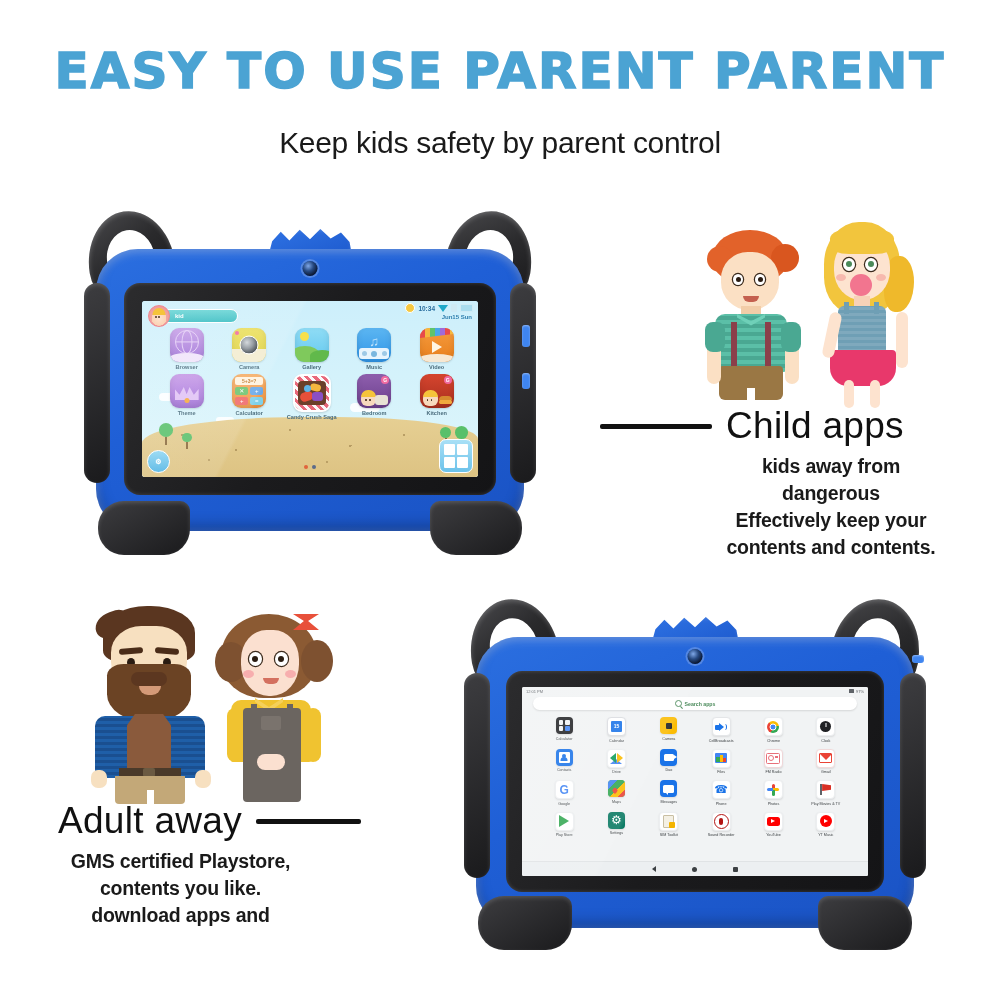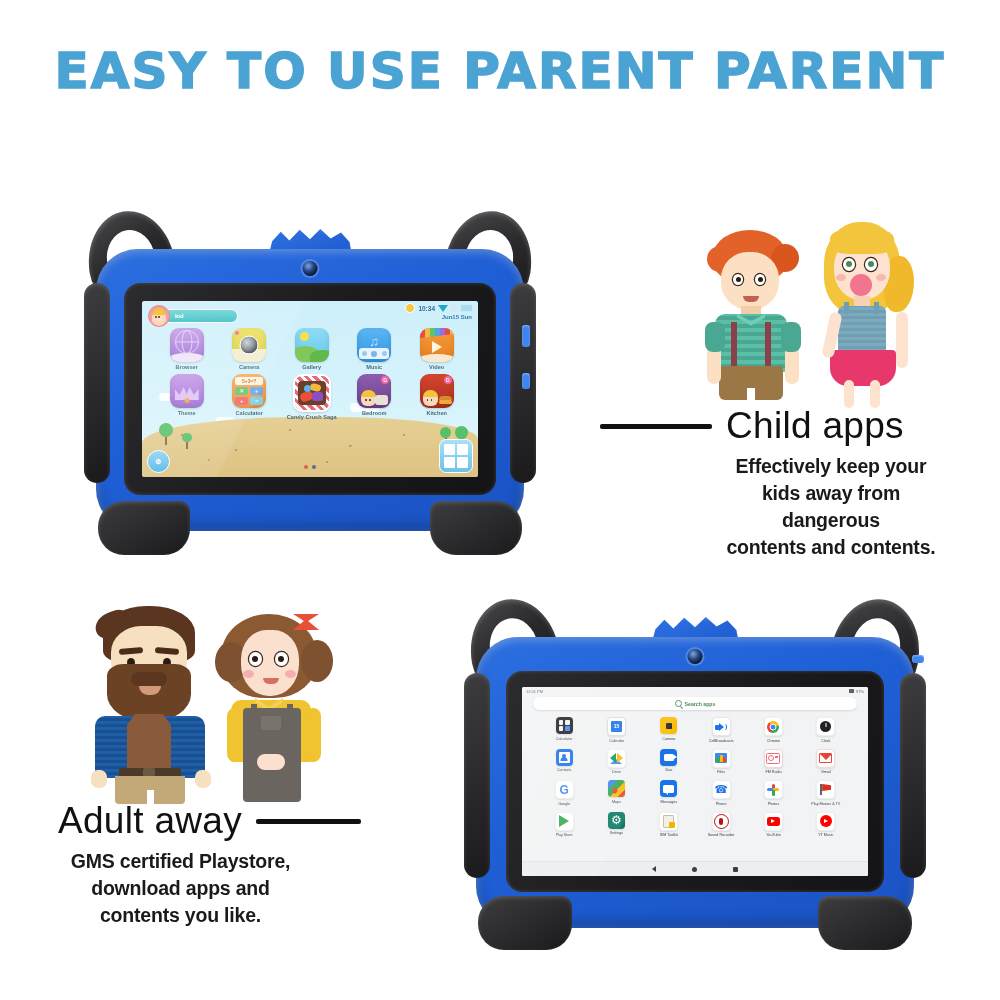--- a/index.html
+++ b/index.html
@@ -190,20 +190,21 @@
   
   .person{position:absolute;}
   .limb,.torso,.part{position:absolute;}
 </style>
 </head>
 <body>
 
 <div id="stage">
 
   <div class="title">EASY TO USE PARENT PARENT</div>
+  <div class="subtitle">Keep kids safety by parent control</div>
 
   <div class="tablet" id="tablet-kid" style="left:80px;top:205px;width:460px;height:350px;">
 
     <div class="handle" style="left:8px;top:6px;width:86px;height:96px;transform:rotate(-9deg);">
       <div class="hole" style="left:19px;top:19px;width:48px;height:58px;"></div>
     </div>
     <div class="handle" style="right:8px;top:6px;width:86px;height:96px;transform:rotate(9deg);">
       <div class="hole" style="left:19px;top:19px;width:48px;height:58px;"></div>
     </div>
 
@@ -385,22 +386,22 @@
       </div>
     </div>
   </div>
 
   <div class="callout" id="child-callout">
     <div class="head">
       <span class="rule"></span>
       <span class="mode">Child apps</span>
     </div>
     <div class="body" style="margin-left:112px;width:238px;">
+      <div>kids away from dangerous</div>
       <div>Effectively keep your</div>
-      <div>kids away from dangerous</div>
       <div>contents and contents.</div>
     </div>
   </div>
 
   <div class="person" id="kids-illustration" style="left:685px;top:212px;width:250px;height:195px;">
 
     <div style="position:absolute;left:12px;top:18px;width:110px;height:178px;">
       <div class="part" style="left:16px;top:0;width:74px;height:52px;border-radius:50% 50% 38% 38%;background:#e2622a;"></div>
       <div class="part" style="left:10px;top:16px;width:26px;height:26px;border-radius:50%;background:#e2622a;"></div>
       <div class="part" style="right:8px;top:14px;width:28px;height:28px;border-radius:50%;background:#d9561f;"></div>
@@ -499,22 +500,22 @@
     </div>
   </div>
 
   <div class="callout" id="adult-callout">
     <div class="head">
       <span class="mode">Adult away</span>
       <span class="rule"></span>
     </div>
     <div class="body" style="width:245px;text-align:center;">
       <div>GMS certified Playstore,</div>
+      <div>contents you like.</div>
       <div>download apps and</div>
-      <div>contents you like.</div>
     </div>
   </div>
 
   <div class="tablet" id="tablet-adult" style="left:460px;top:595px;width:470px;height:355px;">
 
     <div class="handle" style="left:10px;top:4px;width:88px;height:98px;transform:rotate(-10deg);">
       <div class="hole" style="left:20px;top:19px;width:48px;height:60px;"></div>
     </div>
     <div class="handle" style="right:10px;top:4px;width:88px;height:98px;transform:rotate(10deg);">
       <div class="hole" style="left:20px;top:19px;width:48px;height:60px;"></div>

